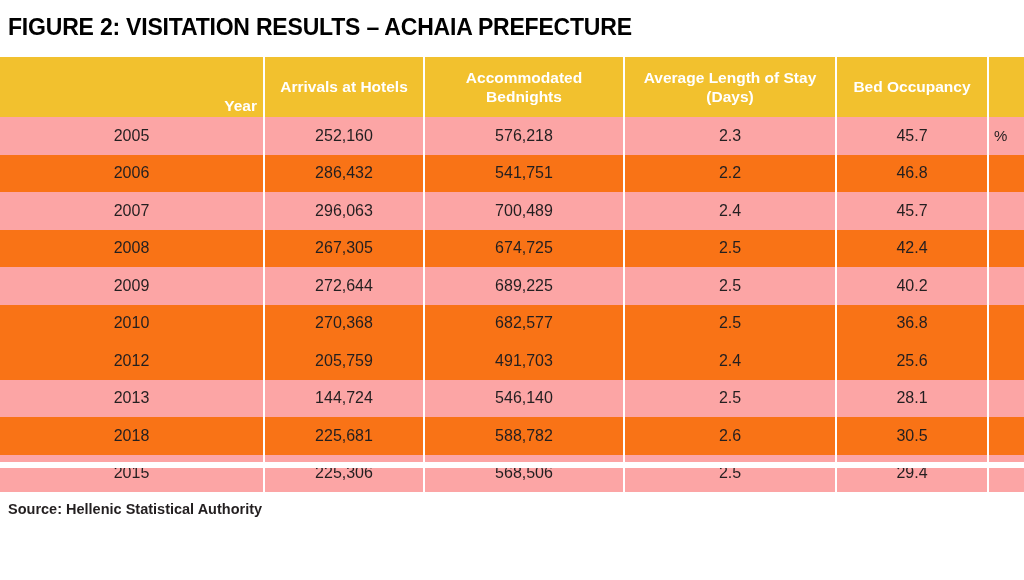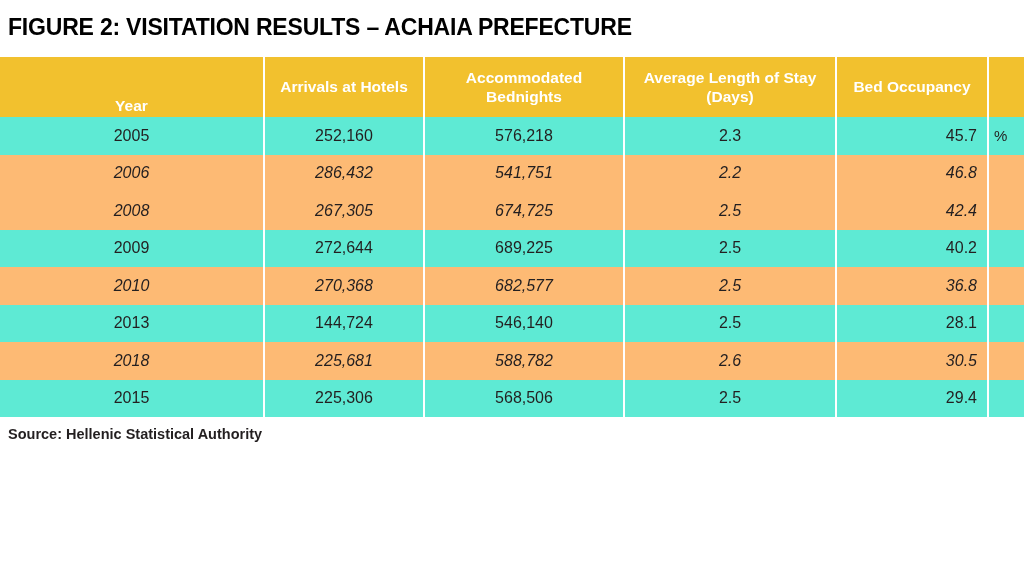--- a/index.html
+++ b/index.html
@@ -45,50 +45,50 @@
     font-weight: bold;
     text-align: center;
     vertical-align: middle;
     height: 56px;
     padding: 2px 6px;
     border-right: 2px solid #ffffff;
     line-height: 1.25;
   }
   table.data-table th.th-year {
     vertical-align: bottom;
+    text-align: right;
   }
   table.data-table th.th-blank {
     border-right: none;
   }
   table.data-table td {
     font-size: 16px;
     height: 37.5px;
     padding: 0 10px;
     border-right: 2px solid #ffffff;
     color: #231f20;
     text-align: center;
     vertical-align: middle;
   }
   table.data-table td.cell-occupancy {
-    text-align: right;
+    text-align: center;
     padding-right: 10px;
   }
   table.data-table td.cell-unit {
     text-align: left;
     padding-left: 5px;
     border-right: none;
     font-size: 15px;
     color: #231f20;
   }
   table.data-table tr.row-odd td {
-    background: #5eead4;
+    background: #fca5a5;
   }
   table.data-table tr.row-even td {
-    background: #fdba74;
-    font-style: italic;
+    background: #f97316;
   }
   
   col.c-year      { width: 264px; }
   col.c-arrivals  { width: 160px; }
   col.c-bednights { width: 200px; }
   col.c-stay      { width: 212px; }
   col.c-occupancy { width: 152px; }
   col.c-unit      { width: 36px; }
 
   .source-line {
@@ -144,20 +144,28 @@
             <td class="cell-unit">%</td>
           </tr>
           <tr class="row-even">
             <td class="cell-year">2006</td>
             <td class="cell-arrivals">286,432</td>
             <td class="cell-bednights">541,751</td>
             <td class="cell-stay">2.2</td>
             <td class="cell-occupancy">46.8</td>
             <td class="cell-unit"></td>
           </tr>
+          <tr class="row-odd">
+            <td class="cell-year">2007</td>
+            <td class="cell-arrivals">296,063</td>
+            <td class="cell-bednights">700,489</td>
+            <td class="cell-stay">2.4</td>
+            <td class="cell-occupancy">45.7</td>
+            <td class="cell-unit"></td>
+          </tr>
           <tr class="row-even">
             <td class="cell-year">2008</td>
             <td class="cell-arrivals">267,305</td>
             <td class="cell-bednights">674,725</td>
             <td class="cell-stay">2.5</td>
             <td class="cell-occupancy">42.4</td>
             <td class="cell-unit"></td>
           </tr>
           <tr class="row-odd">
             <td class="cell-year">2009</td>
@@ -166,20 +174,28 @@
             <td class="cell-stay">2.5</td>
             <td class="cell-occupancy">40.2</td>
             <td class="cell-unit"></td>
           </tr>
           <tr class="row-even">
             <td class="cell-year">2010</td>
             <td class="cell-arrivals">270,368</td>
             <td class="cell-bednights">682,577</td>
             <td class="cell-stay">2.5</td>
             <td class="cell-occupancy">36.8</td>
+            <td class="cell-unit"></td>
+          </tr>
+          <tr class="row-even">
+            <td class="cell-year">2012</td>
+            <td class="cell-arrivals">205,759</td>
+            <td class="cell-bednights">491,703</td>
+            <td class="cell-stay">2.4</td>
+            <td class="cell-occupancy">25.6</td>
             <td class="cell-unit"></td>
           </tr>
           <tr class="row-odd">
             <td class="cell-year">2013</td>
             <td class="cell-arrivals">144,724</td>
             <td class="cell-bednights">546,140</td>
             <td class="cell-stay">2.5</td>
             <td class="cell-occupancy">28.1</td>
             <td class="cell-unit"></td>
           </tr>

